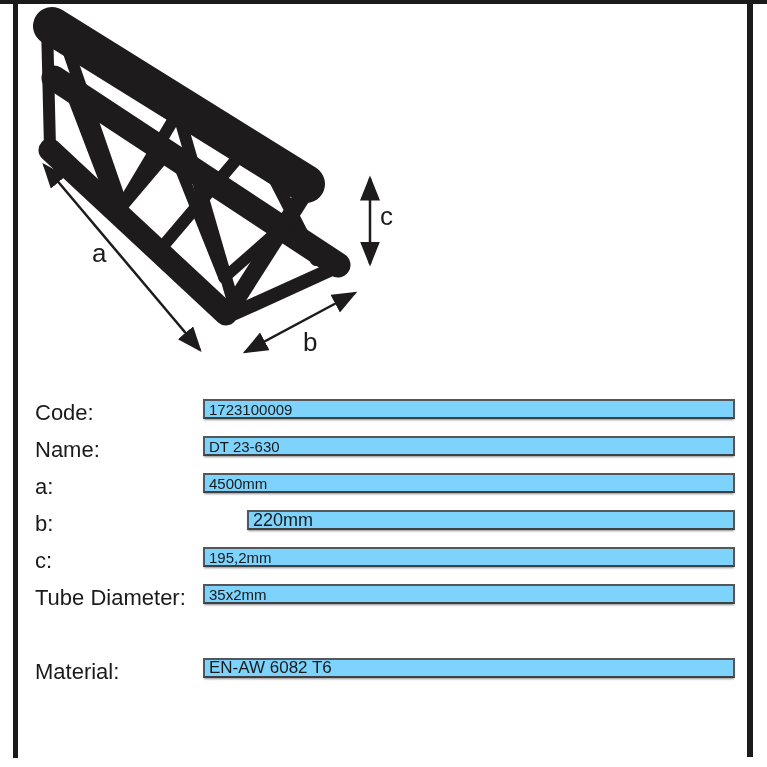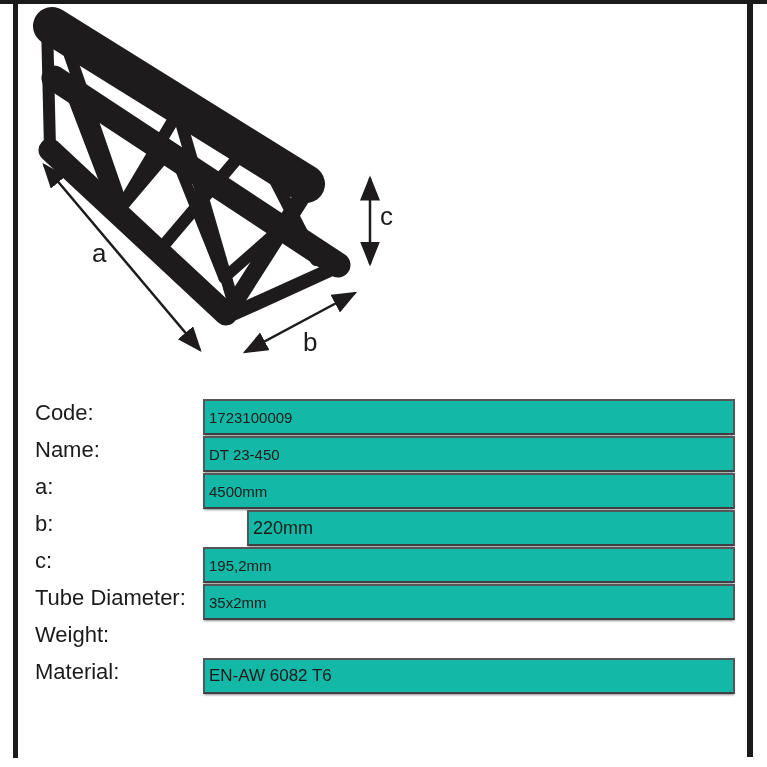--- a/index.html
+++ b/index.html
@@ -57,22 +57,22 @@
     width: 168px;
     flex: 0 0 168px;
     font-size: 22px;
     line-height: 28px;
     color: #1a1a1a;
     white-space: nowrap;
   }
   .spec-value {
     flex: 1;
     box-sizing: border-box;
-    height: 36px;
-    background: #14b8a6;
+    height: 20px;
+    background: #7dd3fc;
     border: 2px solid #55565a;
     border-bottom-color: #3f4043;
     box-shadow: 0 2px 2px -1px rgba(0,0,0,0.45);
     display: flex;
     align-items: center;
     padding-left: 4px;
     font-size: 15px;
     color: #1a1a1a;
     white-space: nowrap;
     overflow: hidden;
@@ -131,40 +131,39 @@
     </svg>
   </div>
 
   <div class="spec-table">
     <div class="spec-row">
       <div class="spec-label">Code:</div>
       <div class="spec-value">1723100009</div>
     </div>
     <div class="spec-row">
       <div class="spec-label">Name:</div>
-      <div class="spec-value">DT 23-450</div>
+      <div class="spec-value">DT 23-630</div>
     </div>
     <div class="spec-row">
       <div class="spec-label">a:</div>
       <div class="spec-value">4500mm</div>
     </div>
     <div class="spec-row">
       <div class="spec-label">b:</div>
       <div class="spec-value">220mm</div>
     </div>
     <div class="spec-row">
       <div class="spec-label">c:</div>
       <div class="spec-value">195,2mm</div>
     </div>
     <div class="spec-row">
       <div class="spec-label">Tube Diameter:</div>
       <div class="spec-value">35x2mm</div>
     </div>
     <div class="spec-row">
-      <div class="spec-label">Weight:</div>
     </div>
     <div class="spec-row">
       <div class="spec-label">Material:</div>
       <div class="spec-value">EN-AW 6082 T6</div>
     </div>
   </div>
 
 </div>
 
 </body></html>

